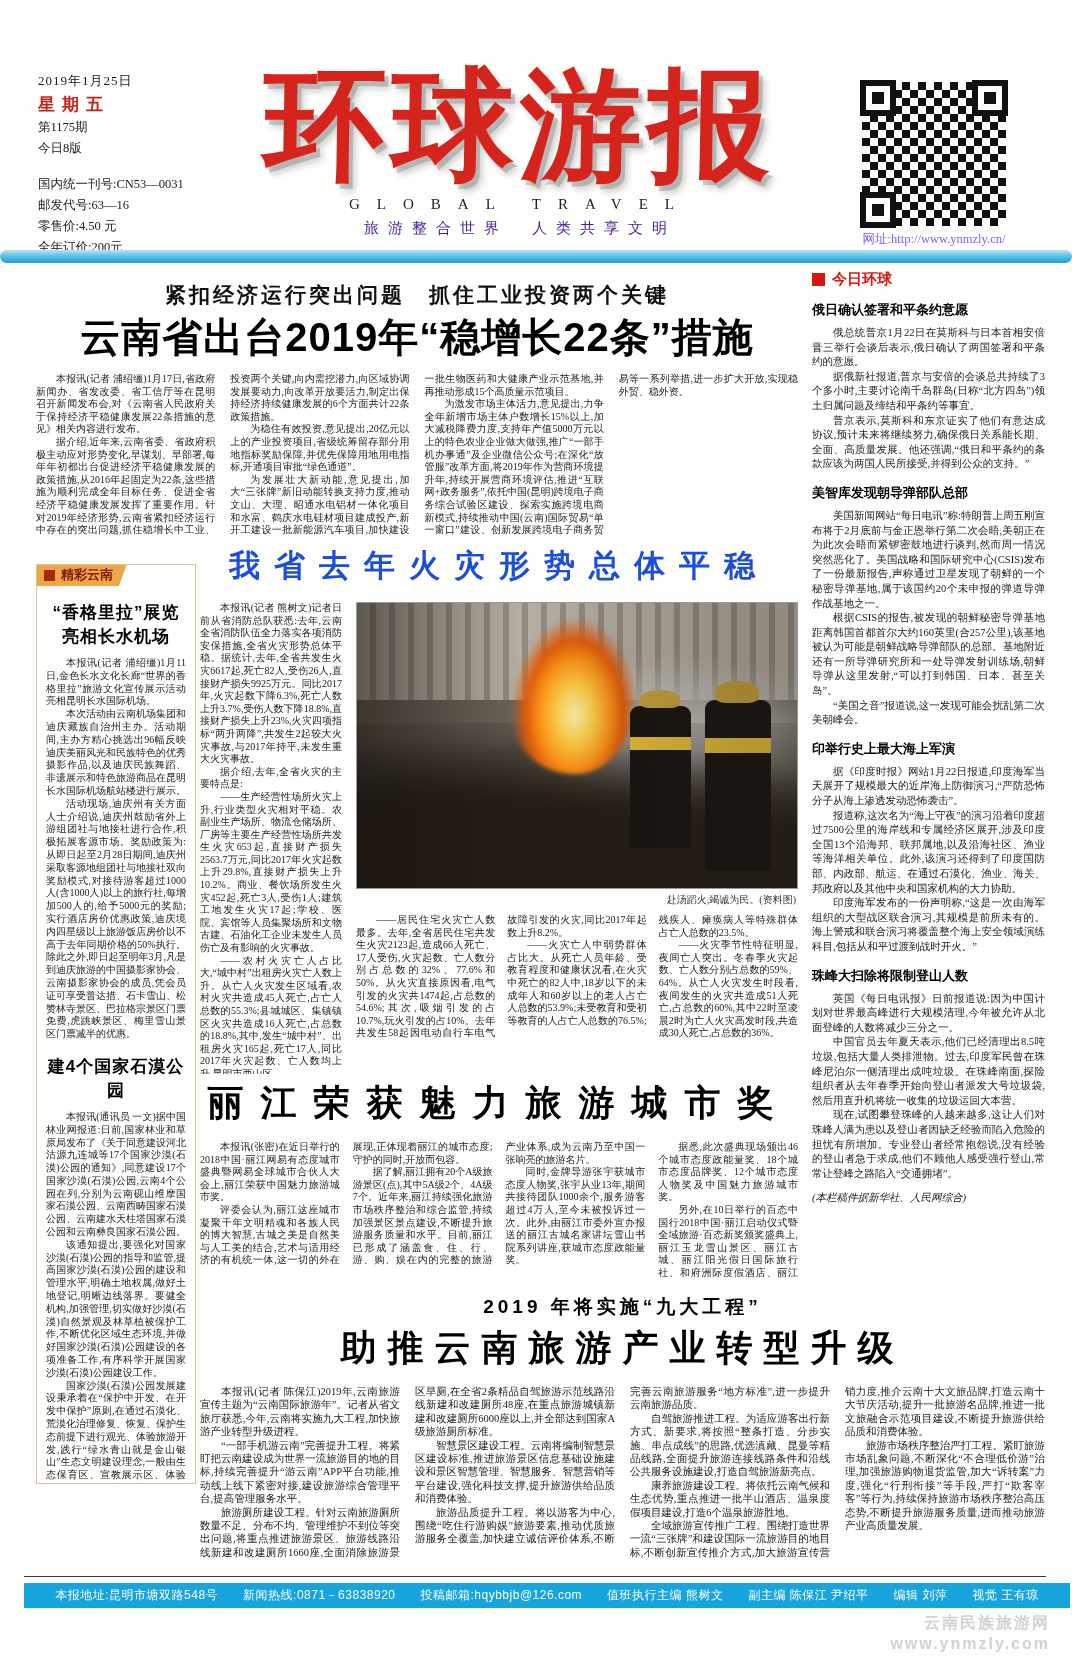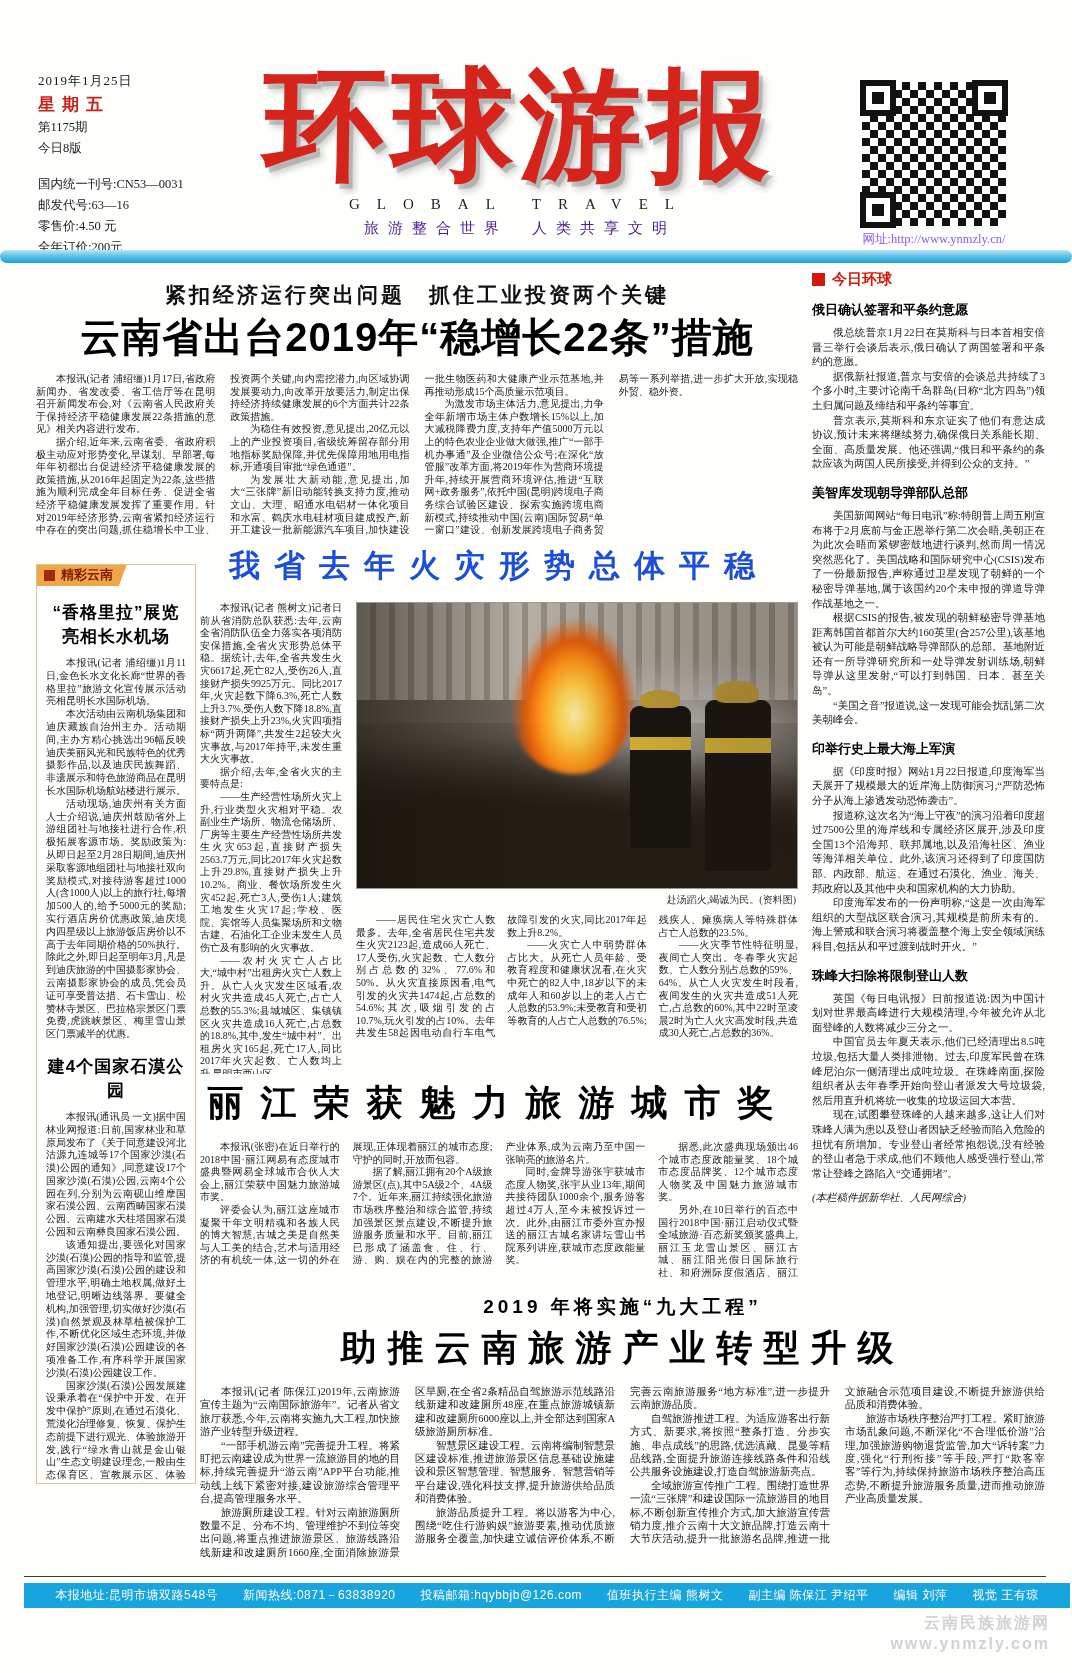--- a/index.html
+++ b/index.html
@@ -258,20 +258,21 @@
   <div class="bottom">
     <div class="kicker">2019 年将实施“九大工程”</div>
     <div class="headline">助推云南旅游产业转型升级</div>
     <div class="body cols">
         <p>本报讯(记者 陈保江)2019年,云南旅游宣传主题为“云南国际旅游年”。记者从省文旅厅获悉,今年,云南将实施九大工程,加快旅游产业转型升级进程。</p>
         <p>“一部手机游云南”完善提升工程。将紧盯把云南建设成为世界一流旅游目的地的目标,持续完善提升“游云南”APP平台功能,推动线上线下紧密对接,建设旅游综合管理平台,提高管理服务水平。</p>
         <p>旅游厕所建设工程。针对云南旅游厕所数量不足、分布不均、管理维护不到位等突出问题,将重点推进旅游景区、旅游线路沿线新建和改建厕所1660座,全面消除旅游景区旱厕,在全省2条精品自驾旅游示范线路沿线新建和改建厕所48座,在重点旅游城镇新建和改建厕所6000座以上,并全部达到国家A级旅游厕所标准。</p>
         <p>智慧景区建设工程。云南将编制智慧景区建设标准,推进旅游景区信息基础设施建设和景区智慧管理、智慧服务、智慧营销等平台建设,强化科技支撑,提升旅游供给品质和消费体验。</p>
         <p>旅游品质提升工程。将以游客为中心,围绕“吃住行游购娱”旅游要素,推动优质旅游服务全覆盖,加快建立诚信评价体系,不断完善云南旅游服务“地方标准”,进一步提升云南旅游品质。</p>
         <p>自驾旅游推进工程。为适应游客出行新方式、新要求,将按照“整条打造、分步实施、串点成线”的思路,优选滇藏、昆曼等精品线路,全面提升旅游连接线路条件和沿线公共服务设施建设,打造自驾旅游新亮点。</p>
+        <p>康养旅游建设工程。将依托云南气候和生态优势,重点推进一批半山酒店、温泉度假项目建设,打造6个温泉旅游胜地。</p>
         <p>全域旅游宣传推广工程。围绕打造世界一流“三张牌”和建设国际一流旅游目的地目标,不断创新宣传推介方式,加大旅游宣传营销力度,推介云南十大文旅品牌,打造云南十大节庆活动,提升一批旅游名品牌,推进一批文旅融合示范项目建设,不断提升旅游供给品质和消费体验。</p>
         <p>旅游市场秩序整治严打工程。紧盯旅游市场乱象问题,不断深化“不合理低价游”治理,加强旅游购物退货监管,加大“诉转案”力度,强化“行刑衔接”等手段,严打“欺客宰客”等行为,持续保持旅游市场秩序整治高压态势,不断提升旅游服务质量,进而推动旅游产业高质量发展。</p>
       </div>
   </div>
 
   <div class="footrule"></div>
   <div class="footbar">本报地址:昆明市塘双路548号　　新闻热线:0871－63838920　　投稿邮箱:hqybbjb@126.com　　值班执行主编 熊树文　　副主编 陈保江 尹绍平　　编辑 刘萍　　视觉 王有琼</div>
   <div class="watermark">
     <div>云南民族旅游网</div>
     <div>www.ynmzly.com</div>

